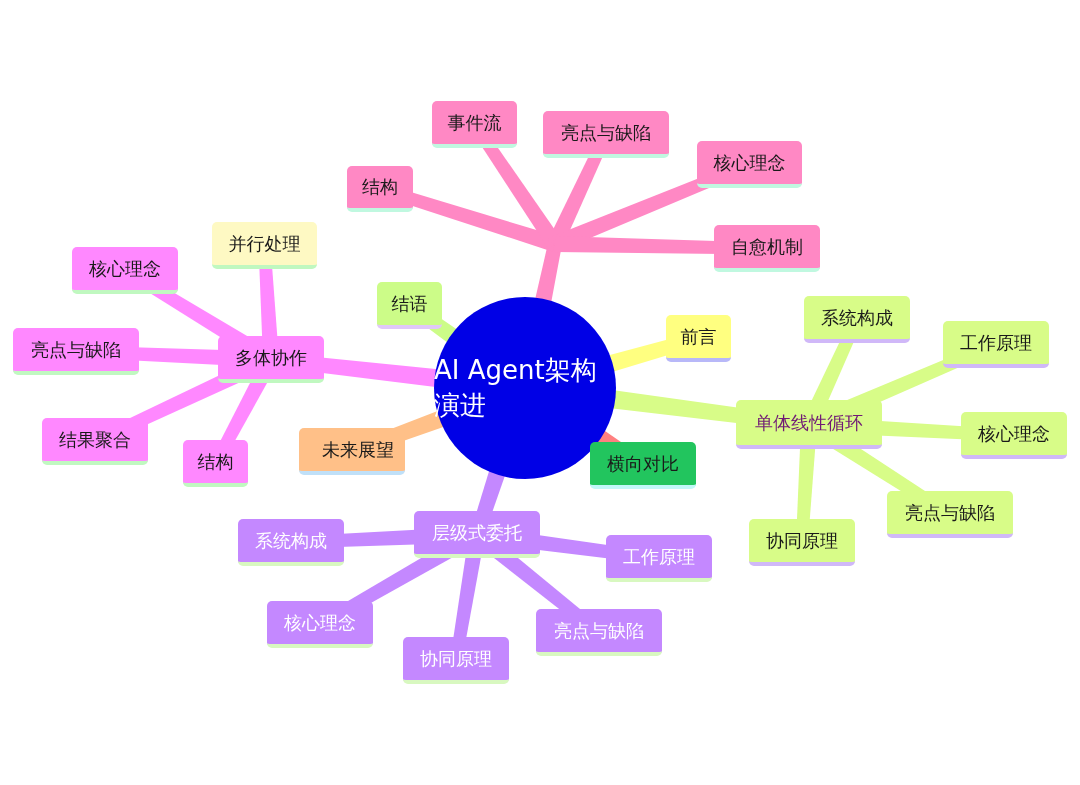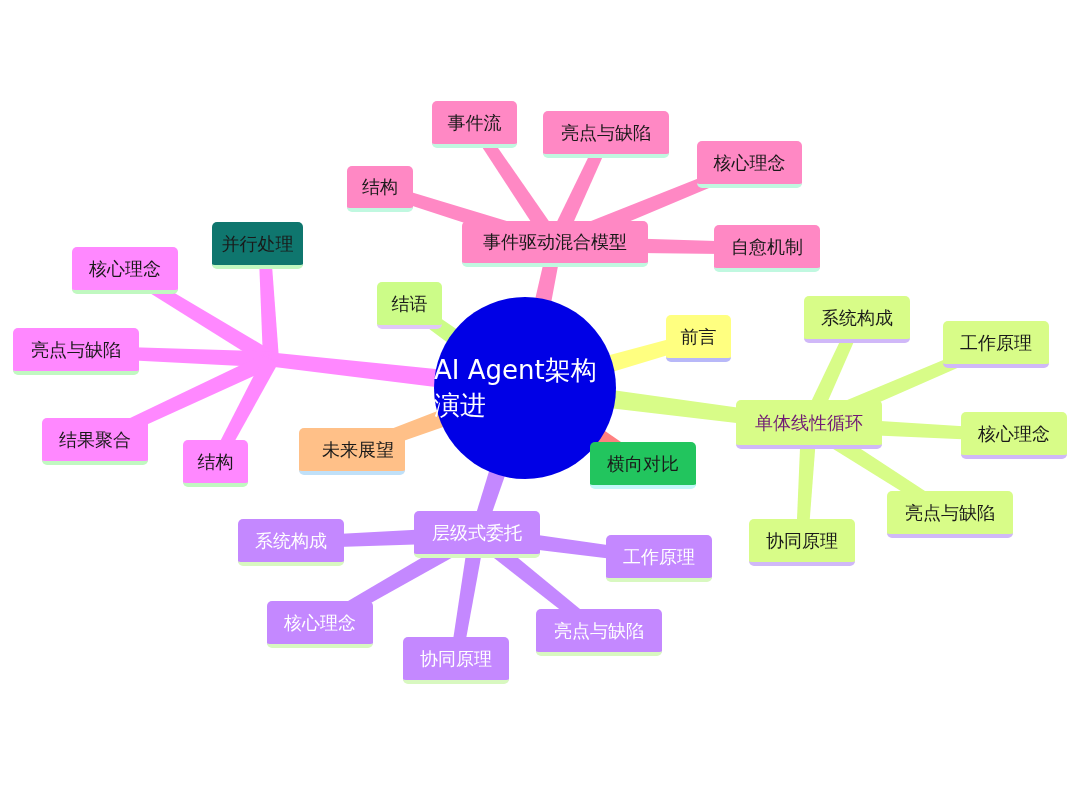--- a/index.html
+++ b/index.html
@@ -47,40 +47,40 @@
       <polygon points="530.8123819371909,379.86266528793266 413.5686673560337,299.80386570155287 405.4313326439663,311.19613429844713 519.1876180628091,396.13733471206734" fill="#ccfc88"></polygon>
       <polygon points="527.7435509205194,397.61628453959827 700.4204856443636,345.2313991777188 696.5795143556364,331.7686008222812 522.2564490794806,378.38371546040173" fill="#ffff80"></polygon>
       <polygon points="521.5542648600349,378.6124066265517 349.5879854020244,444.9286846385862 354.4120145979756,458.0713153614138 528.4457351399651,397.3875933734483" fill="#ffc088"></polygon>
       <polygon points="519.5103414930938,396.3584477911603 639.1572390451657,471.3509134538122 646.8427609548343,459.6490865461878 530.4896585069062,379.6415522088397" fill="#ff8080"></polygon>
     </svg>
 
   <div class="root" id="root-node" style="left: 434px; top: 297px; width: 182px; height: 182px; background: rgb(0, 0, 230);">
     <span>AI Agent架构演进</span>
   </div>
 
-  <div class="node" id="b0" style="left: 462px; top: 221px; width: 186px; height: 46px; background: rgb(255, 136, 196); border-bottom-color: rgb(192, 248, 224); color: rgb(26, 26, 26);">
-      <span>事件驱动混合模型</span>
-    </div>
   <div class="node" id="b0c0" style="left: 347px; top: 166px; width: 66px; height: 46px; background: rgb(255, 136, 196); border-bottom-color: rgb(192, 248, 224); color: rgb(26, 26, 26);">
       <span>结构</span>
     </div>
   <div class="node" id="b0c1" style="left: 432px; top: 101px; width: 85px; height: 47px; background: rgb(255, 136, 196); border-bottom-color: rgb(192, 248, 224); color: rgb(26, 26, 26); text-align: right;">
       <span>事件流</span>
     </div>
   <div class="node" id="b0c2" style="left: 543px; top: 111px; width: 126px; height: 47px; background: rgb(255, 136, 196); border-bottom-color: rgb(192, 248, 224); color: rgb(26, 26, 26);">
       <span>亮点与缺陷</span>
     </div>
   <div class="node" id="b0c3" style="left: 697px; top: 141px; width: 105px; height: 47px; background: rgb(255, 136, 196); border-bottom-color: rgb(192, 248, 224); color: rgb(26, 26, 26);">
       <span>核心理念</span>
     </div>
   <div class="node" id="b0c4" style="left: 714px; top: 225px; width: 106px; height: 47px; background: rgb(255, 136, 196); border-bottom-color: rgb(192, 248, 224); color: rgb(26, 26, 26);">
       <span>自愈机制</span>
     </div>
 
-  <div class="node" id="b1c0" style="left: 212px; top: 222px; width: 91px; height: 47px; background: #0f766e; border-bottom-color: rgb(192, 248, 192); color: rgb(26, 26, 26);">
+  <div class="node" id="b1" style="left: 218px; top: 336px; width: 106px; height: 47px; background: rgb(255, 136, 255); border-bottom-color: rgb(192, 248, 192); color: rgb(26, 26, 26);">
+      <span>多体协作</span>
+    </div>
+  <div class="node" id="b1c0" style="left: 212px; top: 222px; width: 105px; height: 47px; background: #fef9c3; border-bottom-color: rgb(192, 248, 192); color: rgb(26, 26, 26);">
       <span>并行处理</span>
     </div>
   <div class="node" id="b1c1" style="left: 72px; top: 247px; width: 106px; height: 47px; background: rgb(255, 136, 255); border-bottom-color: rgb(192, 248, 192); color: rgb(26, 26, 26);">
       <span>核心理念</span>
     </div>
   <div class="node" id="b1c2" style="left: 13px; top: 328px; width: 126px; height: 47px; background: rgb(255, 136, 255); border-bottom-color: rgb(192, 248, 192); color: rgb(26, 26, 26);">
       <span>亮点与缺陷</span>
     </div>
   <div class="node" id="b1c3" style="left: 42px; top: 418px; width: 106px; height: 47px; background: rgb(255, 136, 255); border-bottom-color: rgb(192, 248, 192); color: rgb(26, 26, 26);">
       <span>结果聚合</span>

